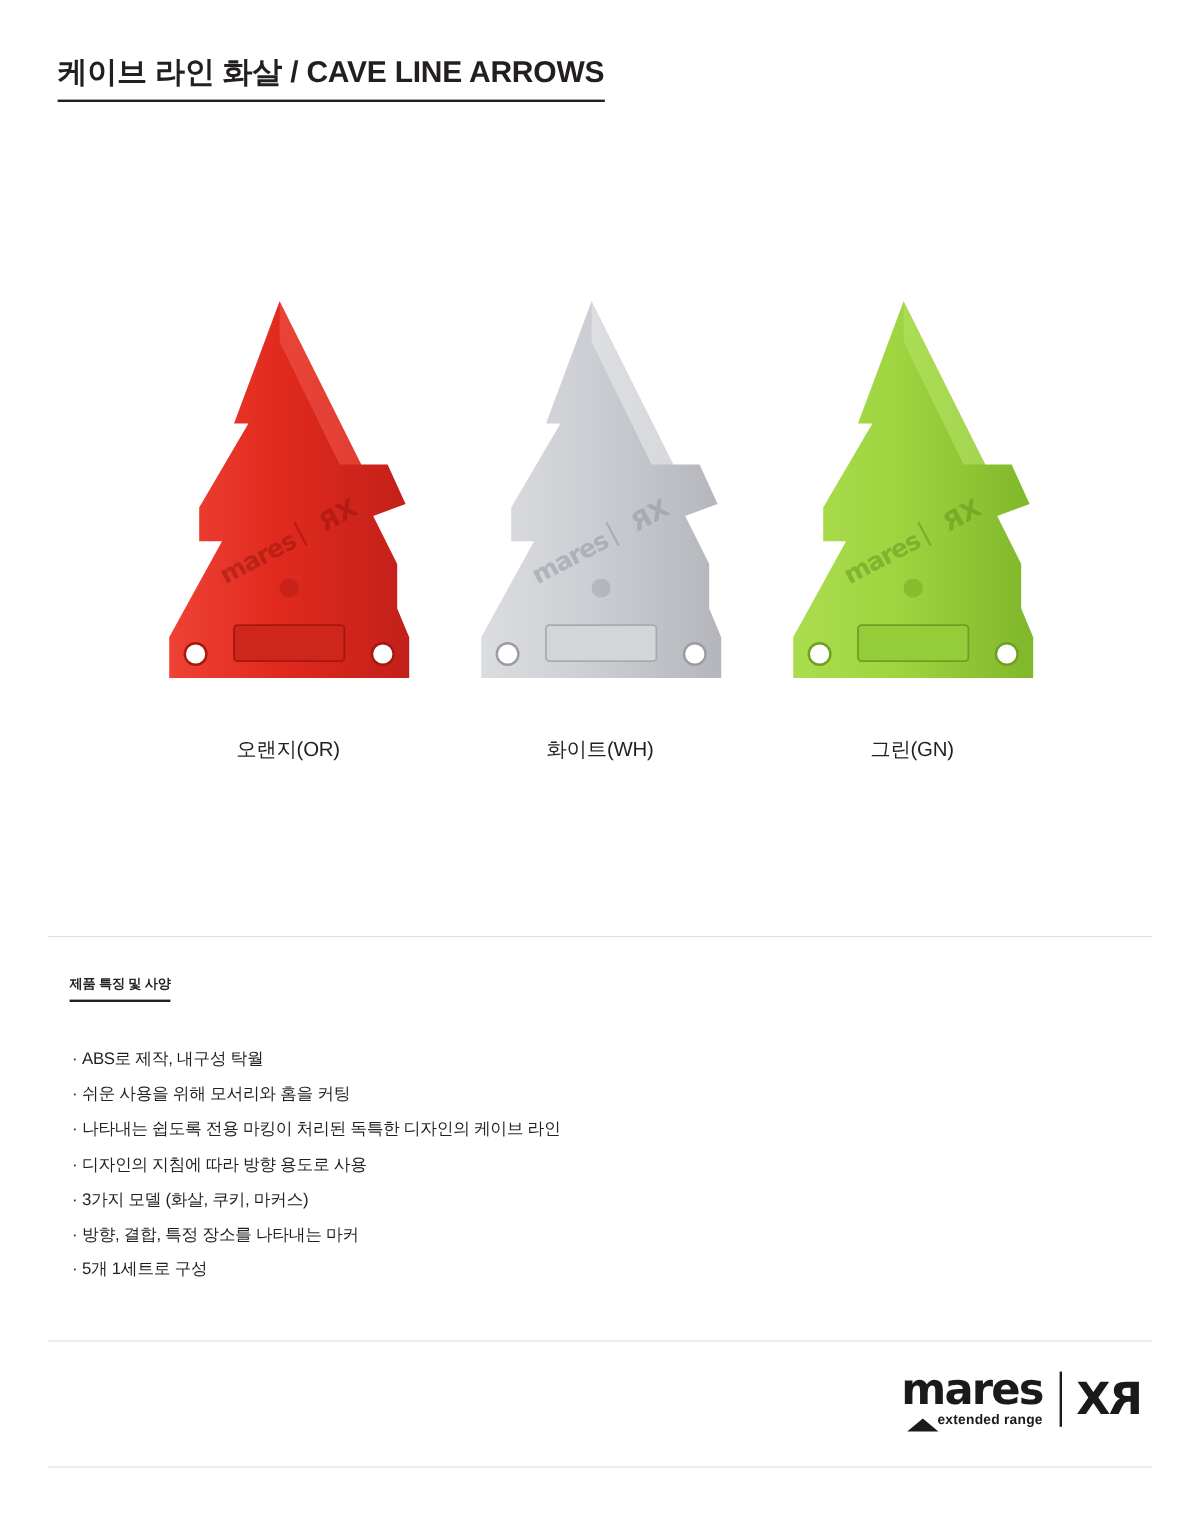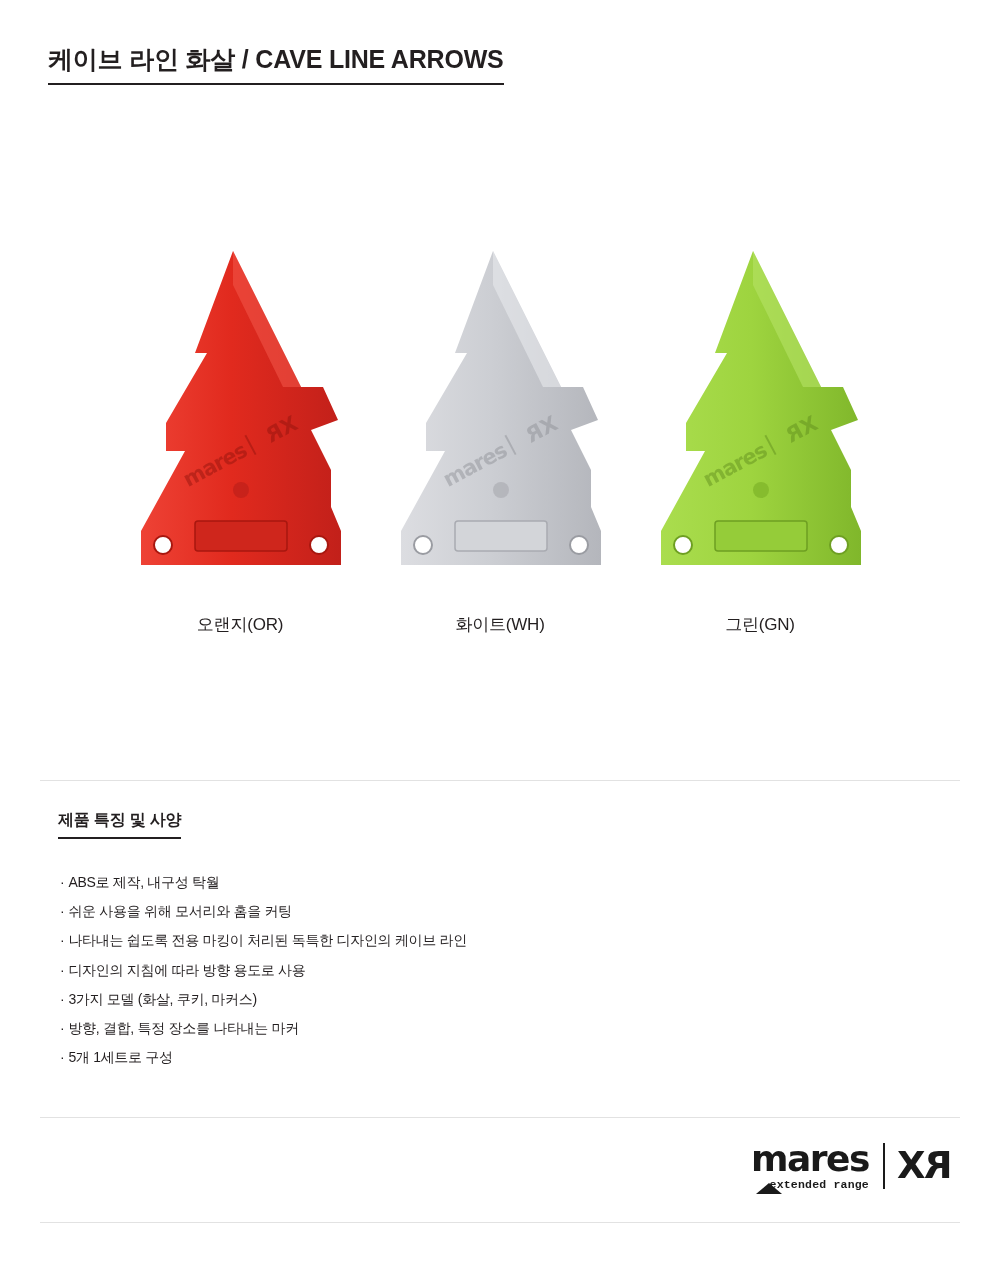--- a/index.html
+++ b/index.html
@@ -80,21 +80,21 @@
   .rule-mid  { top: 1117px; }
   .rule-bot  { top: 1222px; }
 
   
   .spec-title-wrap {
     position: absolute;
     left: 58px;
     top: 810px;
   }
   .spec-title {
-    font-size: 16px;
+    font-size: 11px;
     font-weight: bold;
     color: #231f20;
     letter-spacing: -0.2px;
     padding-bottom: 6px;
     border-bottom: 2px solid #231f20;
     display: inline-block;
   }
   .spec-list {
     position: absolute;
     left: 60px;
@@ -138,21 +138,20 @@
     line-height: 34px;
     display: block;
   }
   .logo-mares .sub {
     display: block;
     font-size: 11.5px;
     font-weight: bold;
     letter-spacing: 0.2px;
     color: #1a1a1a;
     margin-top: 2px;
-    font-family: Liberation Mono, monospace;
   }
   .logo-sep {
     width: 2px;
     height: 46px;
     background: #1a1a1a;
     margin: 0 12px 0 0;
   }
   .logo-xr {
     font-family: "DejaVu Sans", sans-serif;
     font-size: 37px;

